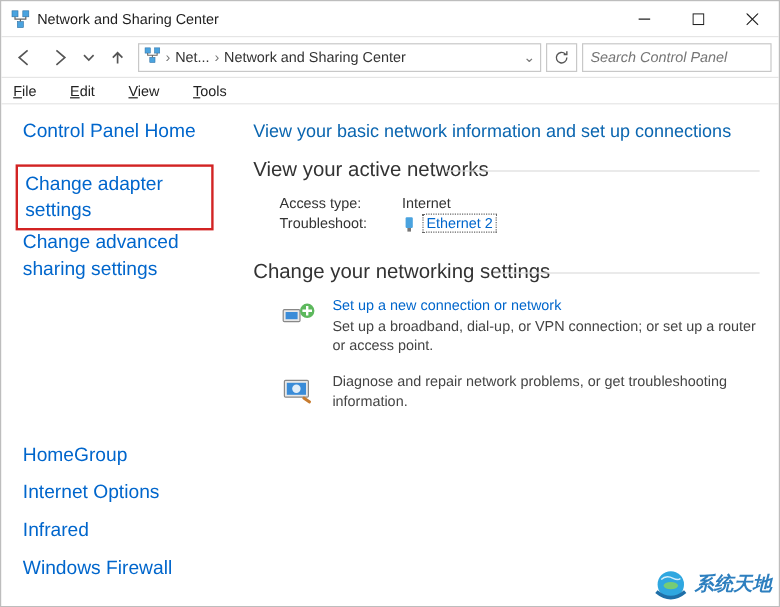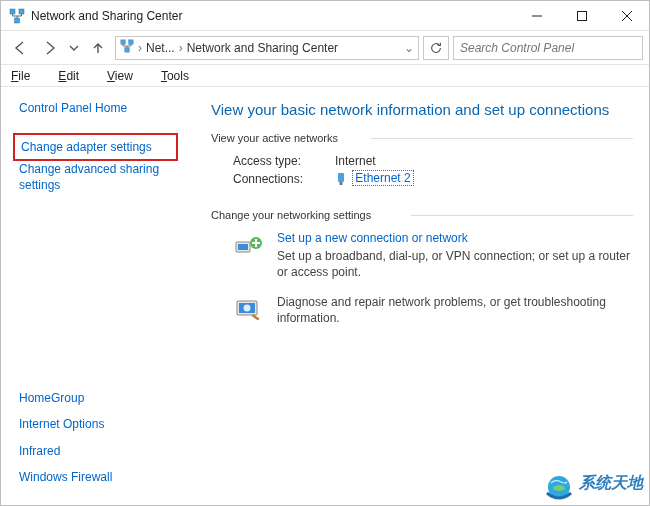--- a/index.html
+++ b/index.html
@@ -65,21 +65,21 @@
   }
   .addr .crumb { white-space: nowrap; }
   .addr .sep { color: #777; }
   .addr-spacer { flex: 1; }
   .refresh {
     width: 26px; height: 24px;
     border: 1px solid #c8c8c8;
     display:flex; align-items:center; justify-content:center;
   }
   .search {
-    width: 190px; height: 24px;
+    width: 158px; height: 24px;
     border: 1px solid #c8c8c8;
     padding: 0 6px;
     font-size: 12px;
     color: #999;
     outline: none;
     font-style: italic;
   }
 
   .menubar {
     height: 22px;
@@ -94,21 +94,21 @@
 
   .content {
     display: flex;
     height: calc(100% - 30px - 34px - 22px);
   }
   .sidebar {
     width: 200px;
     padding: 14px 10px 10px 18px;
     display: flex;
     flex-direction: column;
-    font-size: 12px;
+    font-size: 16px;
   }
   .cp-home {
     color: #0066cc;
     margin-bottom: 18px;
   }
   .side-link {
     color: #0066cc;
     margin-bottom: 10px;
     line-height: 1.35;
     max-width: 165px;
@@ -130,42 +130,42 @@
     flex: 1;
     padding: 14px 16px 10px 10px;
     overflow: hidden;
   }
   .main-heading {
     color: #0b66b0;
     font-size: 15px;
     margin-bottom: 14px;
   }
   .group-title {
-    font-size: 11px;
+    font-size: 17px;
     color: #333;
     position: relative;
     margin-bottom: 10px;
   }
   .group-title::after {
     content: "";
     position: absolute;
     left: 160px; right: 0; top: 50%;
     border-top: 1px solid #dcdcdc;
   }
   .group-title.wider::after { left: 200px; }
 
   .netblock {
     display: flex;
     margin: 0 0 20px 22px;
     font-size: 12px;
   }
   .netblock .left { width: 210px; }
   .netblock .left .nname { font-weight: 600; }
   .netblock .left .ntype { color: #444; margin-top: 2px; }
-  .netblock .right .row { display: flex; gap: 12px; margin-bottom: 3px; align-items: flex-end;}
+  .netblock .right .row { display: flex; gap: 12px; margin-bottom: 3px; align-items: center;}
   .netblock .right .label { width: 90px; color: #333; }
   .netblock .right .val { color: #333; }
   .eth-link {
     color: #0066cc;
     border: 1px dotted #666;
     padding: 0 2px;
   }
   .eth-icon { display:inline-flex; margin-right:2px; vertical-align:middle;}
 
   .setting-item {
@@ -186,21 +186,21 @@
   .setting-item .texts .desc {
     color: #444;
     font-size: 12px;
     line-height: 1.35;
     max-width: 360px;
   }
 
   .watermark {
     position: absolute;
     right: 6px; bottom: 4px;
-    display: flex; gap: 6px;
+    display: flex; align-items: center; gap: 6px;
     font-family: "Microsoft YaHei", sans-serif;
     font-size: 16px;
     font-style: italic;
     color: #2d7fbf;
     font-weight: 600;
   }
   .watermark .globe {
     width: 28px; height: 28px;
   }
 
@@ -306,21 +306,21 @@
     <div class="main-heading" data-interactable="false">View your basic network information and set up connections</div>
 
     <div class="group-title" data-interactable="false">View your active networks</div>
     <div class="netblock" data-interactable="false">
       <div class="right">
         <div class="row">
           <span class="label" data-interactable="false">Access type:</span>
           <span class="val" data-interactable="false">Internet</span>
         </div>
         <div class="row">
-          <span class="label" data-interactable="false">Connections:</span>
+          <span class="label" data-interactable="false">Troubleshoot:</span>
           <span class="val">
             <span class="eth-icon" data-interactable="false">
               <svg width="12" height="14" viewBox="0 0 12 14">
                   <rect x="3" y="1" width="6" height="9" rx="1" fill="#4aa3df"></rect>
                   <rect x="4.5" y="10" width="3" height="3" fill="#777"></rect>
                 </svg>
             </span>
             <span class="eth-link" data-interactable="true">Ethernet 2</span>
           </span>
         </div>

